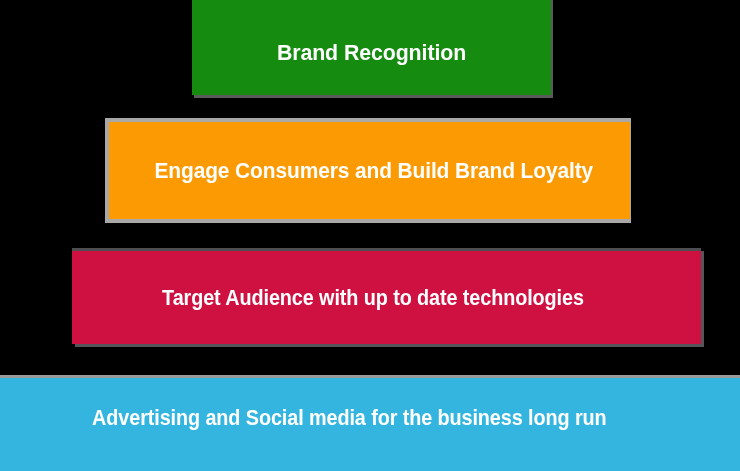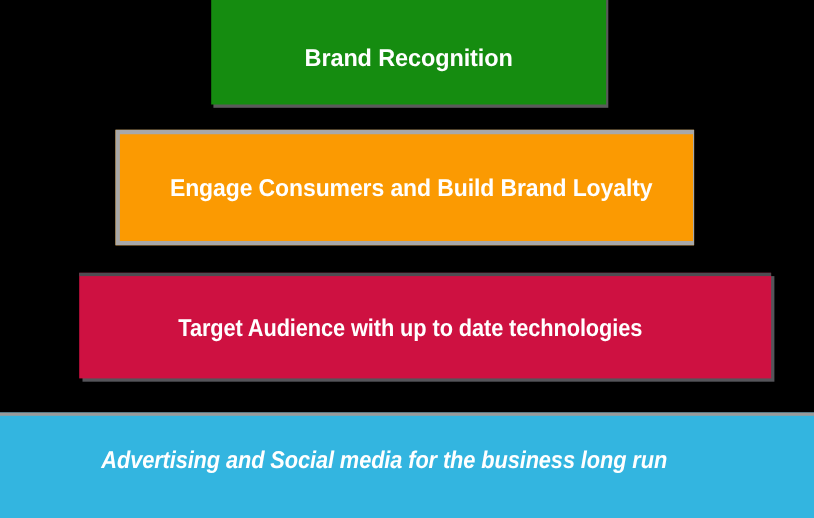--- a/index.html
+++ b/index.html
@@ -91,21 +91,20 @@
   }
 
   
   #box-blue {
     left: 0px;
     top: 375px;
     width: 740px;
     height: 96px;
     background: #33B5E0;
     border-top: 3px solid #9a9a9a;
-    font-style: italic;
   }
   #box-blue .label {
     font-size: 22px;
     transform: scaleX(0.90) translateX(-23px);
     padding-bottom: 14px;
   }
 </style>
 </head>
 <body>
 

